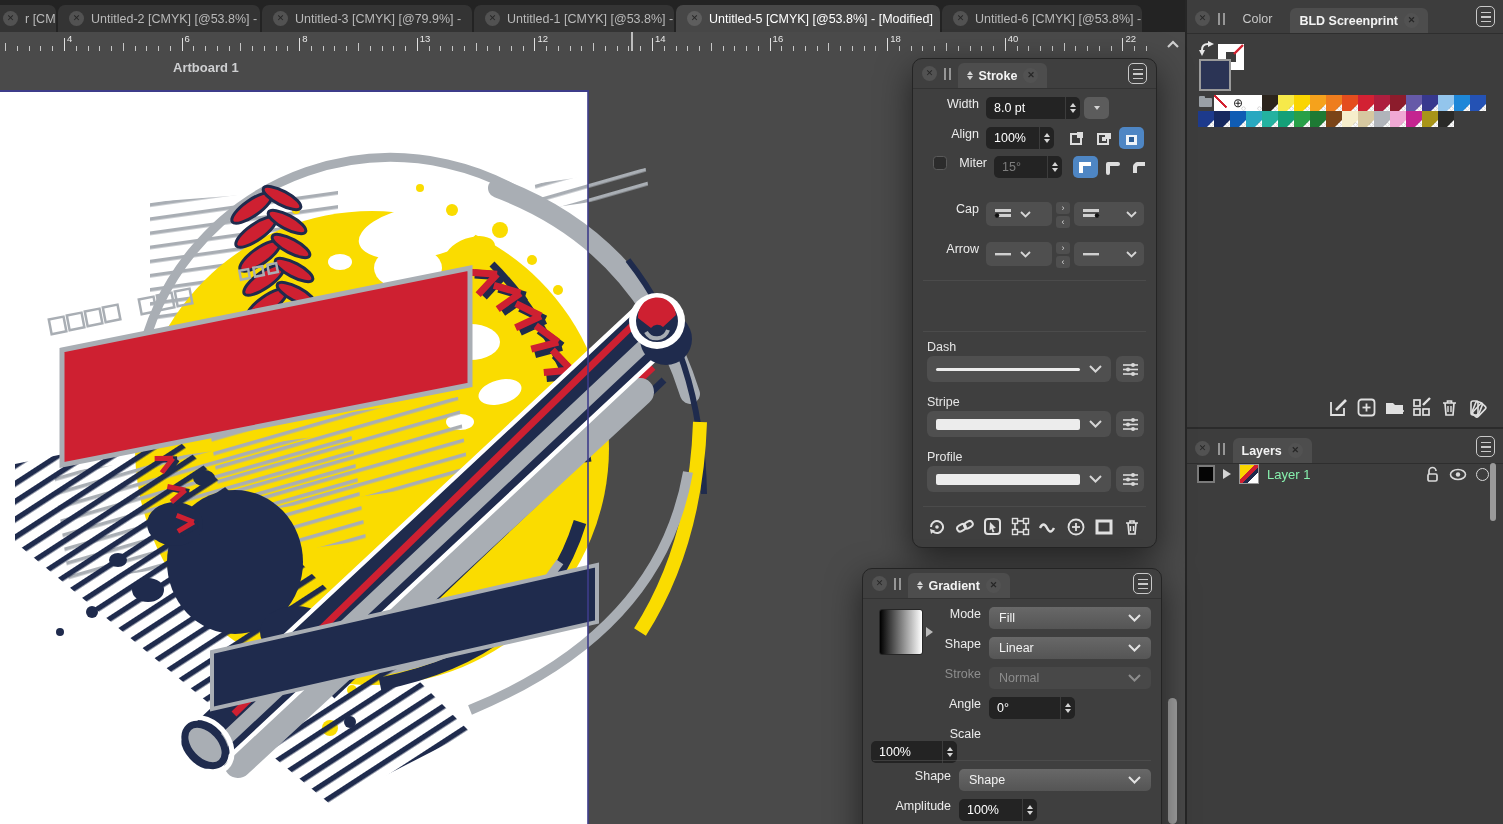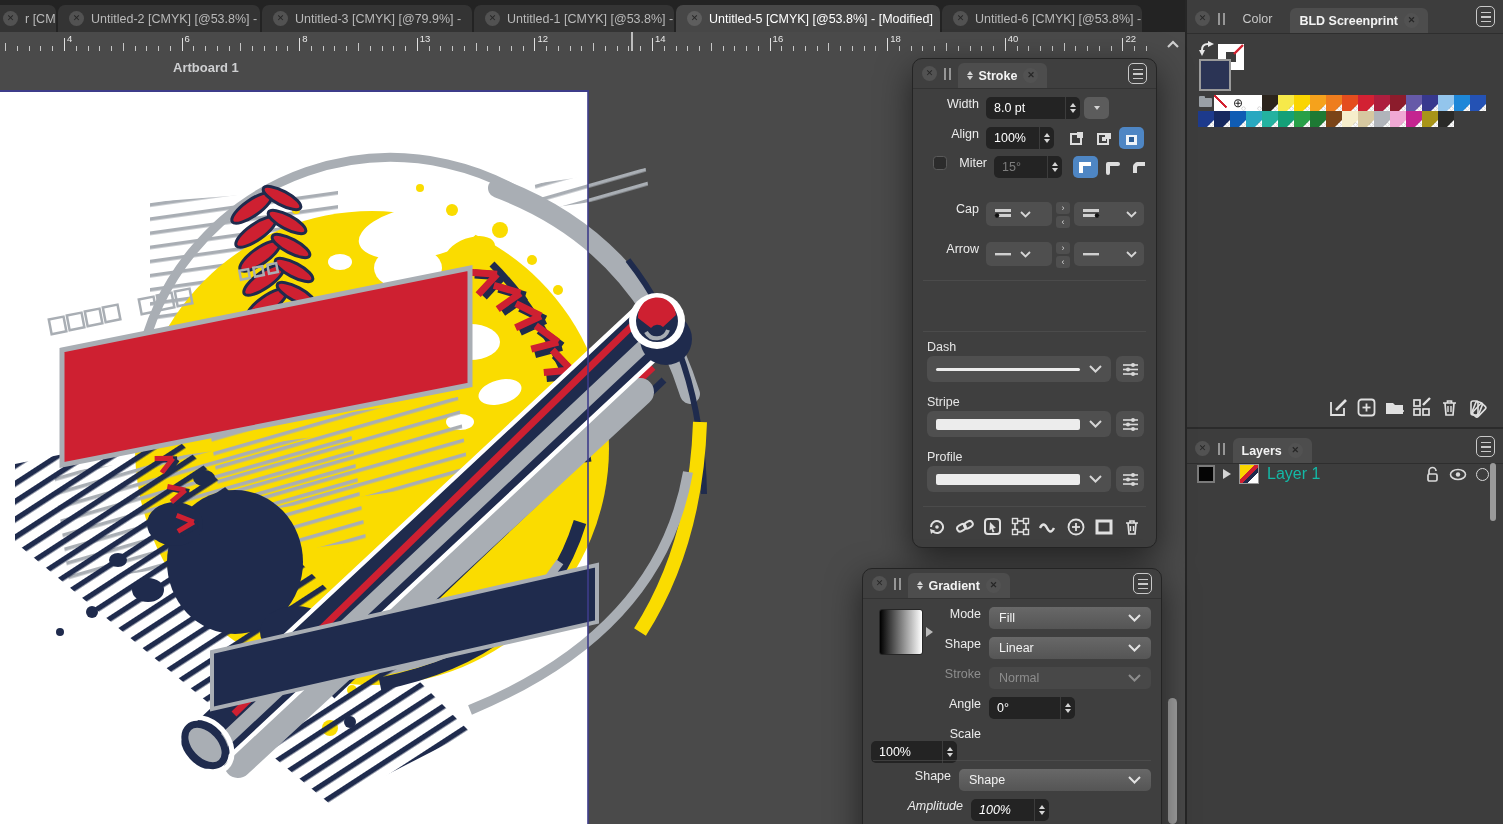--- a/index.html
+++ b/index.html
@@ -791,21 +791,21 @@
   <div class="row" style="top:200px; left:0;">
     <span class="lbl" style="width:88px">Shape</span>
   </div>
   <div class="drop" style="top:200px; left:96px; width:192px;">
     <span>Shape</span>
     <svg width="13" height="8">
         <polyline points="1,1 6.5,6.5 12,1" fill="none" stroke="#e2e2e2" stroke-width="2"></polyline>
       </svg>
   </div>
 
-  <div class="row" style="top:230px; left:12px;font-style:italic;">
+  <div class="row" style="top:230px; left:0;">
     <span class="lbl" style="width:88px">Amplitude</span>
     <span class="vbox" style="width:78px; margin-left:8px;">
       <span>100%</span>
       <span class="stepper">
           <i class="tri-u"></i>
           <i class="tri-d"></i>
         </span>
     </span>
   </div>
 </div>
@@ -942,21 +942,21 @@
         <i></i>
         <i></i>
         <i></i>
       </span>
   </div>
 
   <div class="layer-row" style="left:10px; top:464px; right:14px;">
     <span class="black-swatch"></span>
     <span class="disc"></span>
     <span class="layer-thumb"></span>
-    <span style="font-size:16px; color:#14b8a6;">Layer 1</span>
+    <span style="font-size:13px; color:#86efac;">Layer 1</span>
     <span style="margin-left:auto; display:flex; align-items:center; gap:9px;">
       <svg width="14" height="16">
           <path d="M3,8 V5 a3.5,3.5 0 0 1 7,0" fill="none" stroke="#d9d9d9" stroke-width="1.7"></path>
           <rect x="2" y="8" width="9" height="7" rx="1.5" fill="none" stroke="#d9d9d9" stroke-width="1.7"></rect>
         </svg>
       <svg width="18" height="13">
           <ellipse cx="9" cy="6.5" rx="7.5" ry="5" fill="none" stroke="#d9d9d9" stroke-width="1.6"></ellipse>
           <circle cx="9" cy="6.5" r="2.2" fill="#d9d9d9"></circle>
         </svg>
       <span class="ring"></span>

